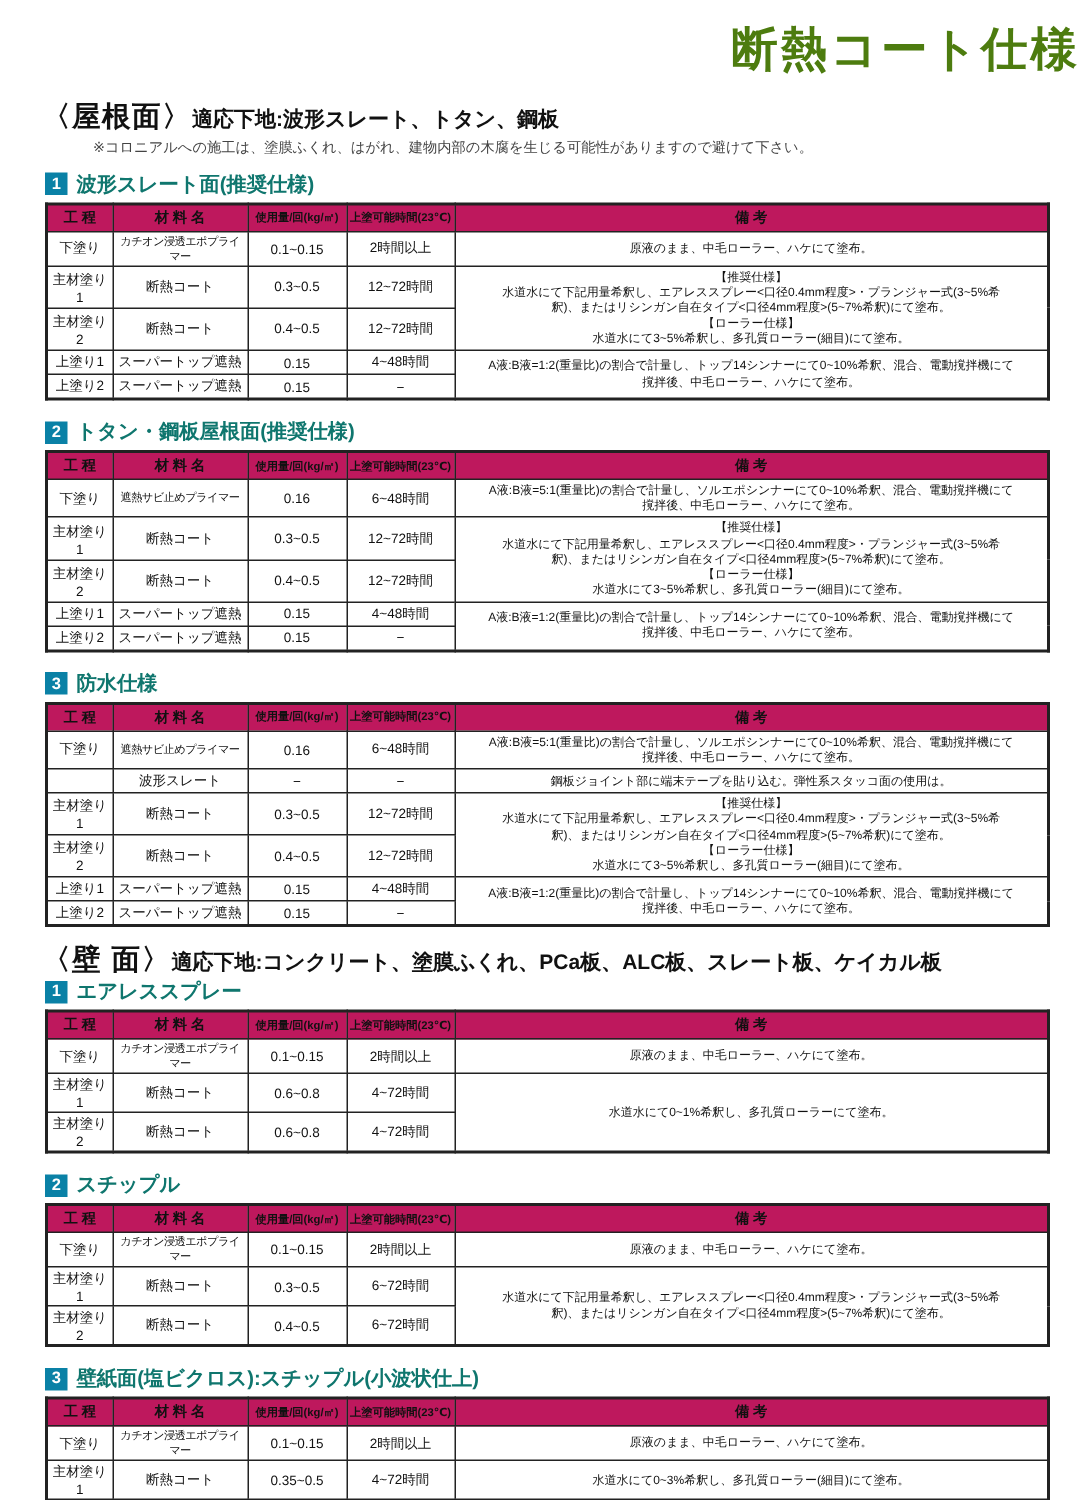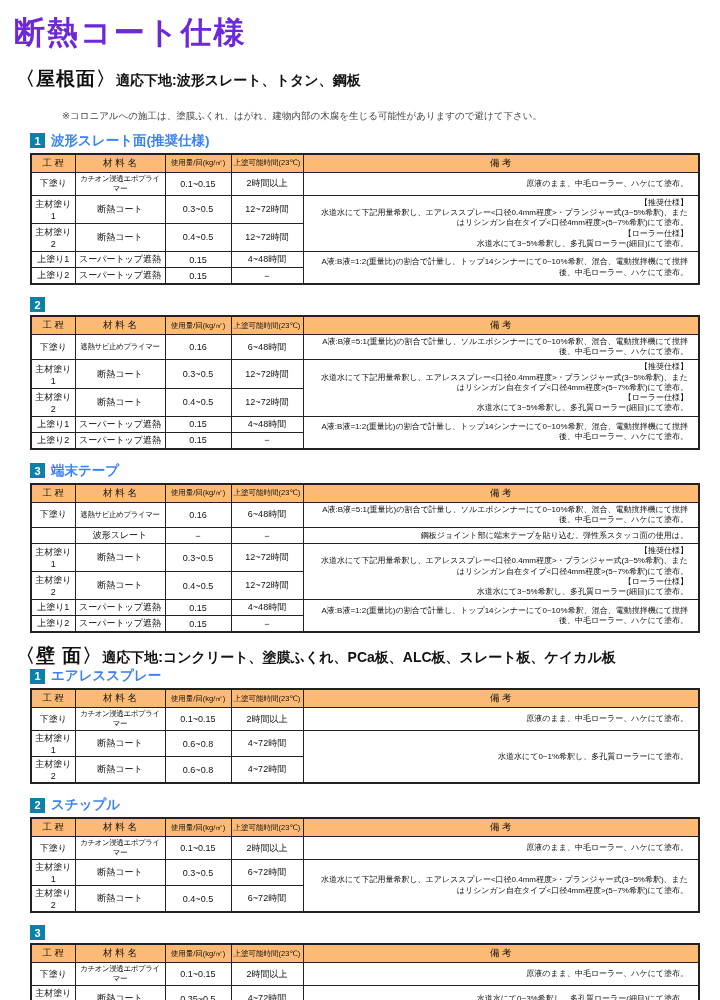--- a/index.html
+++ b/index.html
@@ -1,37 +1,37 @@
 <!DOCTYPE html>
 <html><head>
 <meta charset="utf-8">
 <style>
   * { box-sizing: border-box; margin: 0; padding: 0; }
   html,body { width:720px; height:1000px; background:#fff; overflow:hidden;
     font-family:"Liberation Sans","DejaVu Sans",sans-serif; color:#111; }
   .page { padding-top:8px; }
-  .main-title { color:#6d28d9; font-size:31px; font-weight:bold; letter-spacing:2px;
-    margin:4px 0 14px 14px; }
-  .area-head { margin-left:16px; line-height:1.15; }
+  .main-title { color:#4d7c0f; font-size:31px; font-weight:bold; letter-spacing:2px;
+    margin:4px 0 14px 14px;text-align:right; }
+  .area-head { margin-left:28px; line-height:1.15; }
   .area-name { font-size:19px; font-weight:bold; letter-spacing:1px; }
   .area-base { font-size:14px; font-weight:bold; }
-  .area-note { margin:20px 0 9px 62px; font-size:9.5px; color:#444; }
+  .area-note { margin:2px 0 9px 62px; font-size:9.5px; color:#444; }
   .sec { display:flex; align-items:center; gap:6px; margin:0 0 3px 30px; }
   .badge { width:15px; height:15px; background:#0a81a6; color:#fff; font-size:11px;
     font-weight:bold; display:inline-flex; align-items:center; justify-content:center; flex:0 0 15px; }
-  .sec-title { color:#3b82f6; font-size:13.5px; font-weight:bold; }
+  .sec-title { color:#0f766e; font-size:13.5px; font-weight:bold; }
   table { border-collapse:collapse; table-layout:fixed; width:670px; margin:0 0 12px 30px;
     border:2px solid #222; }
   th,td { border:1px solid #222; }
-  th { background:#fdba74; font-size:9.5px; font-weight:normal; text-align:center;
+  th { background:#be185d; font-size:9.5px; font-weight:bold; text-align:center;
     padding:2px 1px; height:16px;margin-top:12px; }
   th.thsm { font-size:7.5px; }
   td { font-size:9px; text-align:center; padding:1px 2px; height:16px; }
   td.sq { font-size:7.5px; letter-spacing:-0.4px; }
-  td.remark { font-size:8px; text-align:right; padding:2px 10px; white-space:pre-line;
+  td.remark { font-size:8px; text-align:center; padding:2px 22px; white-space:pre-line;
     line-height:1.28; vertical-align:middle; }
   .c1{width:44px}.c2{width:90px}.c3{width:66px}.c4{width:72px}
 </style>
 </head>
 <body>
 
 <div class="page">
 
   <div class="main-title">断熱コート仕様</div>
 
@@ -94,20 +94,21 @@
       <td>上塗り2</td>
       <td>スーパートップ遮熱</td>
       <td>0.15</td>
       <td>−</td>
     </tr>
   </tbody>
     </table>
 
   <div class="sec">
     <span class="badge">2</span>
+    <span class="sec-title">トタン・鋼板屋根面(推奨仕様)</span>
   </div>
   <table class="spec">
     <colgroup>
         <col class="c1">
         <col class="c2">
         <col class="c3">
         <col class="c4">
         <col>
       </colgroup>
     <tbody>
@@ -152,21 +153,21 @@
       <td>上塗り2</td>
       <td>スーパートップ遮熱</td>
       <td>0.15</td>
       <td>−</td>
     </tr>
   </tbody>
     </table>
 
   <div class="sec">
     <span class="badge">3</span>
-    <span class="sec-title">端末テープ</span>
+    <span class="sec-title">防水仕様</span>
   </div>
   <table class="spec">
     <colgroup>
         <col class="c1">
         <col class="c2">
         <col class="c3">
         <col class="c4">
         <col>
       </colgroup>
     <tbody>
@@ -308,20 +309,21 @@
       <td>主材塗り2</td>
       <td>断熱コート</td>
       <td>0.4~0.5</td>
       <td>6~72時間</td>
     </tr>
   </tbody>
     </table>
 
   <div class="sec">
     <span class="badge">3</span>
+    <span class="sec-title">壁紙面(塩ビクロス):スチップル(小波状仕上)</span>
   </div>
   <table class="spec" style="margin-bottom:2px;">
     <colgroup>
         <col class="c1">
         <col class="c2">
         <col class="c3">
         <col class="c4">
         <col>
       </colgroup>
     <tbody>

